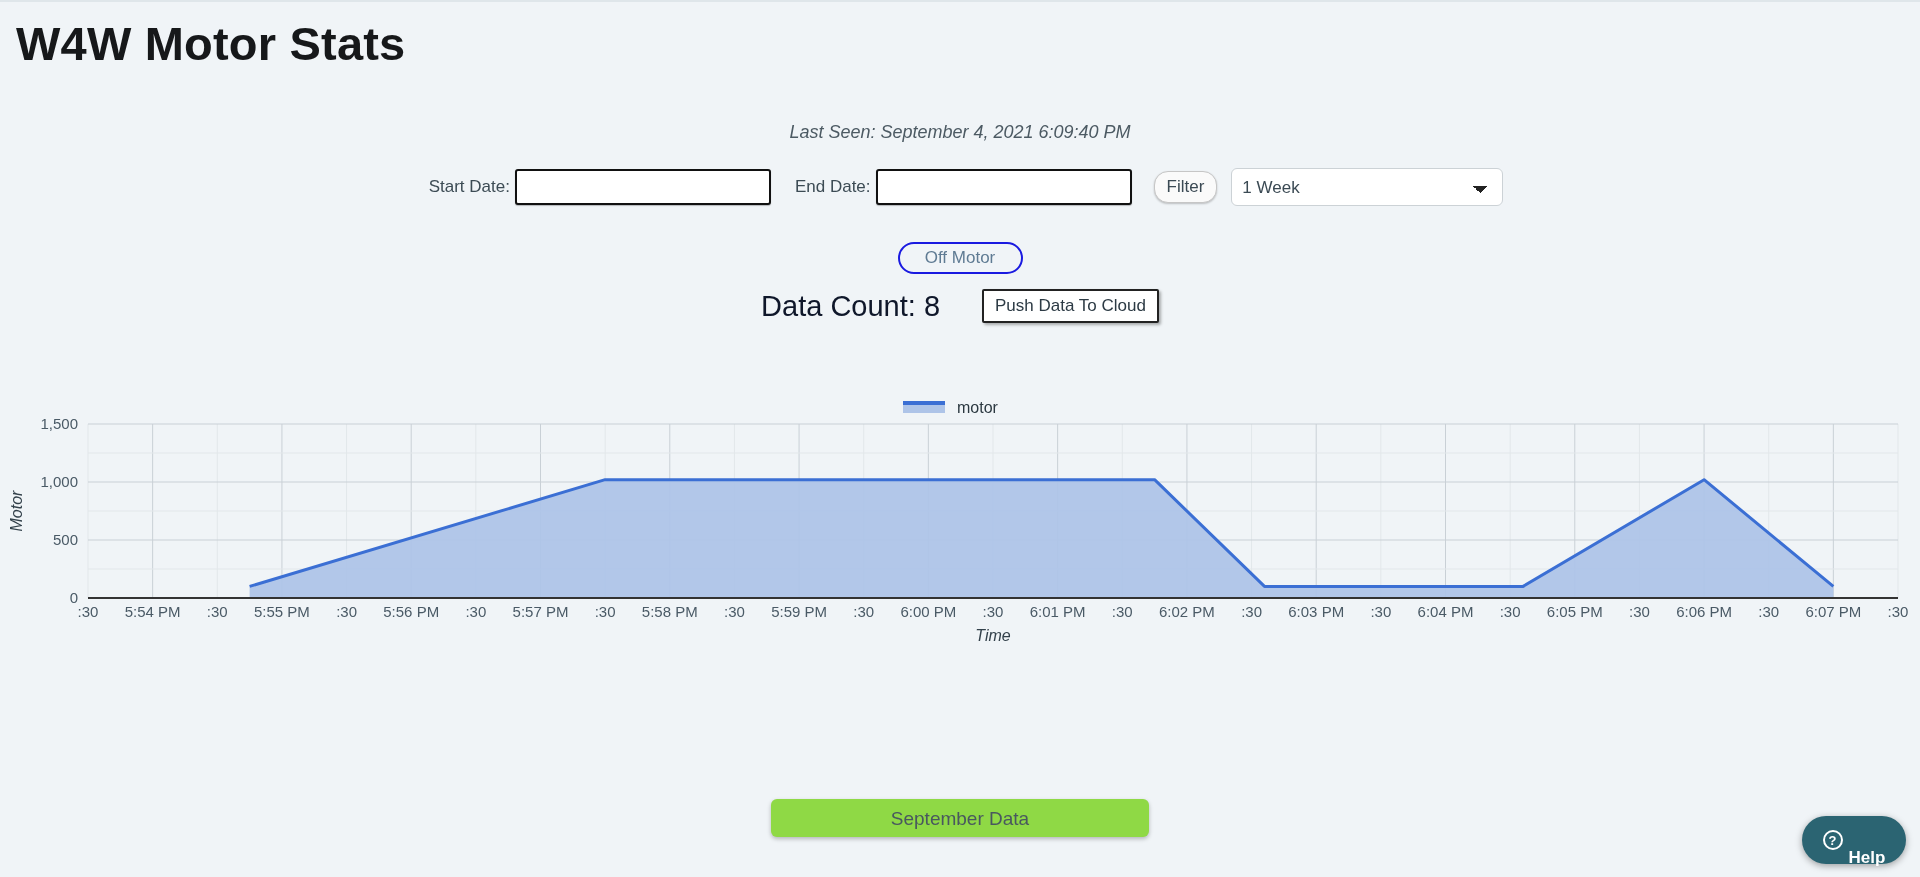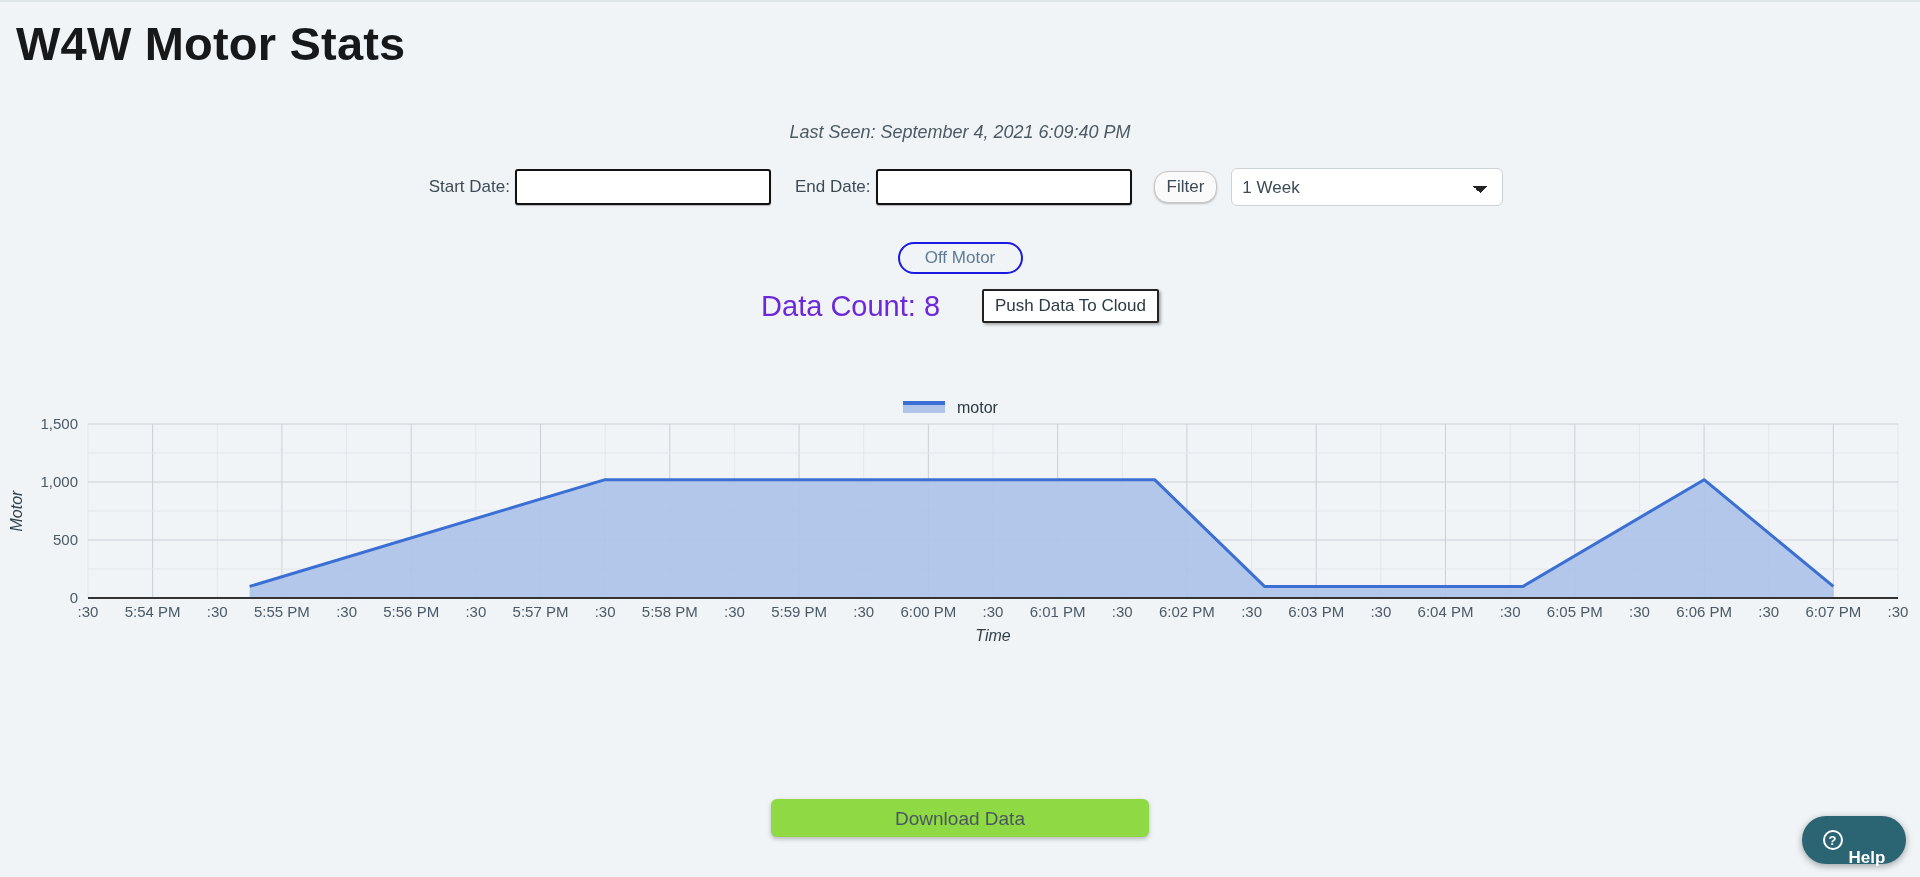--- a/index.html
+++ b/index.html
@@ -122,21 +122,21 @@
     cursor: pointer;
   }
 
   
   .count-row {
     position: absolute; top: 286px; left: 0; width: 1920px;
     display: flex; align-items: center; justify-content: center;
   }
   .data-count {
     font-size: 29px;
-    color: #6d28d9;
+    color: #0f172a;
     line-height: 40px;
     white-space: nowrap;
   }
   .count-gap { width: 42px; }
   .push-btn {
     height: 34px;
     padding: 0 11px;
     background: #fff;
     border: 2px solid #222;
     border-radius: 2px;
@@ -341,21 +341,21 @@
         <path d="M 249.60714285714286 208 L 249.60714285714286 196.4 L 605.1428571428571 89.67999999999999 L 1154.607142857143 89.67999999999999 L 1264.5 196.4 L 1523.0714285714284 196.4 L 1704.0714285714287 89.67999999999999 L 1833.357142857143 196.4 L 1833.357142857143 208 Z" fill="#aec4e8" fill-opacity="0.95"></path>
         <path d="M 249.60714285714286 196.4 L 605.1428571428571 89.67999999999999 L 1154.607142857143 89.67999999999999 L 1264.5 196.4 L 1523.0714285714284 196.4 L 1704.0714285714287 89.67999999999999 L 1833.357142857143 196.4" fill="none" stroke="#3b6fd4" stroke-width="3" stroke-linejoin="round"></path>
         <line x1="88" y1="208" x2="1898" y2="208" stroke="#333" stroke-width="2"></line>
         <rect x="903" y="13" width="42" height="10" fill="#aec4e8"></rect>
         <line x1="903" y1="13" x2="945" y2="13" stroke="#3b6fd4" stroke-width="4"></line>
         <text x="957" y="23" class="legend-text">motor</text>
       </svg>
   </div>
 
   <div class="download-wrap">
-    <button class="download-btn">Download Data</button>
+    <button class="download-btn">September Data</button>
   </div>
 
   <div class="help-widget">
     <span class="help-q">?</span>
     <span class="help-label">Help</span>
   </div>
 
 </div>
 
 </body></html>

